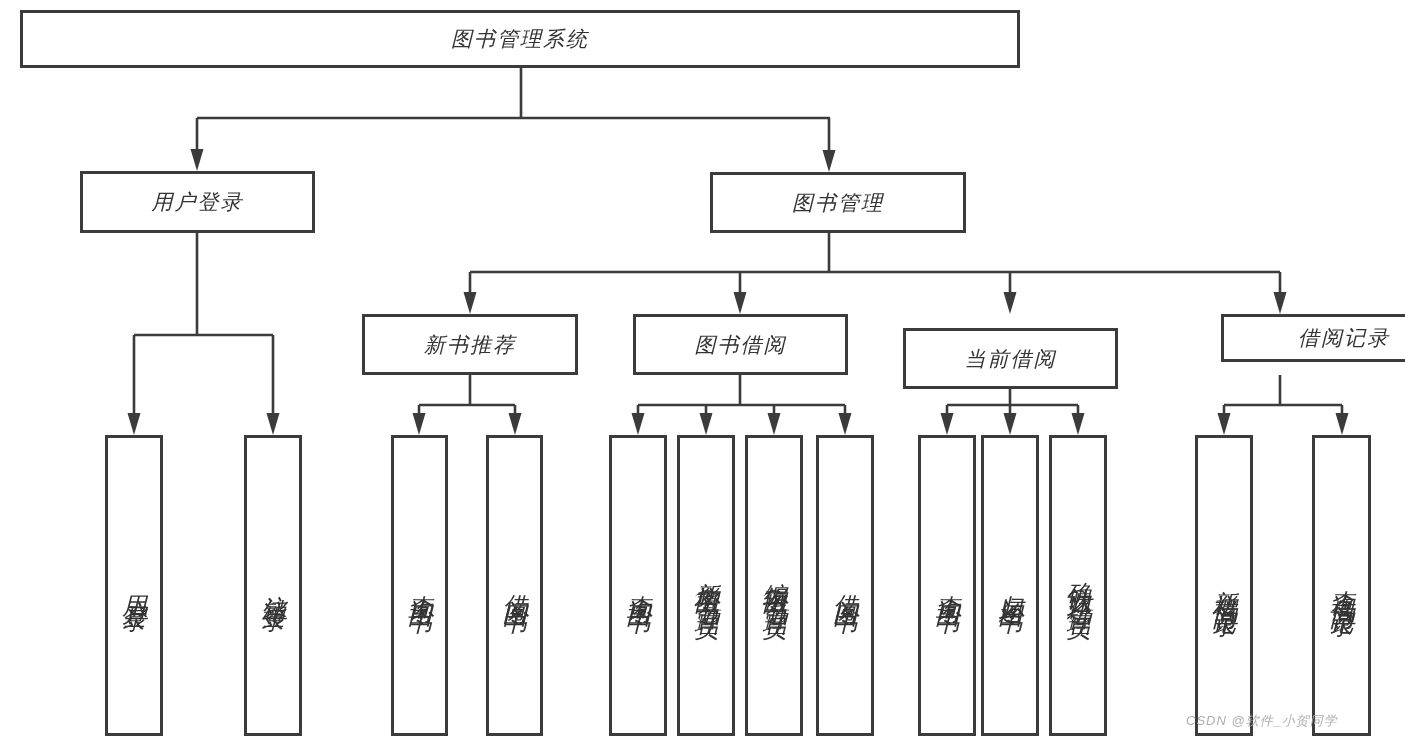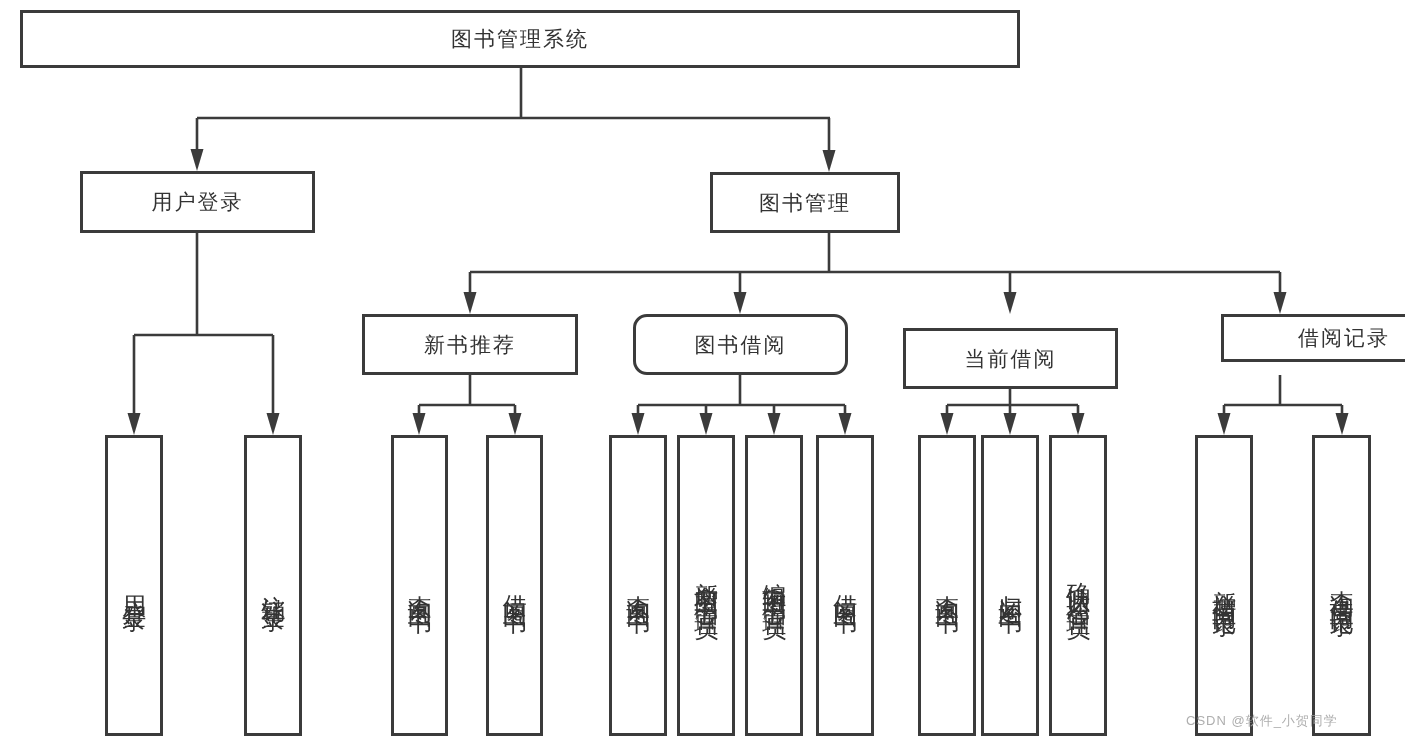--- a/index.html
+++ b/index.html
@@ -3,20 +3,21 @@
 <meta charset="utf-8">
 <style>
   html, body { margin: 0; padding: 0; background: #ffffff; }
   .canvas {
     position: relative;
     width: 1405px;
     height: 747px;
     background: #ffffff;
     font-family: "Liberation Sans", sans-serif;
     overflow: hidden;
+    font-style: italic;
   }
   .connectors {
     position: absolute;
     left: 0; top: 0;
     z-index: 0;
   }
   .box {
     position: absolute;
     background: #ffffff;
     border: 3px solid #3b3b3b;
@@ -81,24 +82,24 @@
       <polygon points="1003.5,413 1016.5,413 1010,435"></polygon>
       <polygon points="1071.5,413 1084.5,413 1078,435"></polygon>
       <polygon points="1217.5,413 1230.5,413 1224,435"></polygon>
       <polygon points="1335.5,413 1348.5,413 1342,435"></polygon>
     </g>
   </svg>
 
   <div class="box root-box" style="left:20px; top:10px; width:1000px; height:58px;">图书管理系统</div>
 
   <div class="box hbox" style="left:80px; top:171px; width:235px; height:62px;">用户登录</div>
-  <div class="box hbox" style="left:710px; top:172px; width:190px; height:61px;">图书管理</div>
+  <div class="box hbox" style="left:710px; top:172px; width:256px; height:61px;">图书管理</div>
 
   <div class="box hbox" style="left:362px; top:314px; width:216px; height:61px;">新书推荐</div>
-  <div class="box hbox" style="left:633px; top:314px; width:215px; height:61px;border-radius:14px;">图书借阅</div>
+  <div class="box hbox" style="left:633px; top:314px; width:215px; height:61px;">图书借阅</div>
   <div class="box hbox" style="left:903px; top:328px; width:215px; height:61px;">当前借阅</div>
   <div class="box hbox" style="left:1221px; top:314px; width:215px; height:48px;padding-left:31px;">借阅记录</div>
 
   <div class="box vbox" style="left:105px; top:435px; width:58px; height:301px;">
     <span>用户登录</span>
   </div>
   <div class="box vbox" style="left:244px; top:435px; width:58px; height:301px;">
     <span>注销登录</span>
   </div>
 

